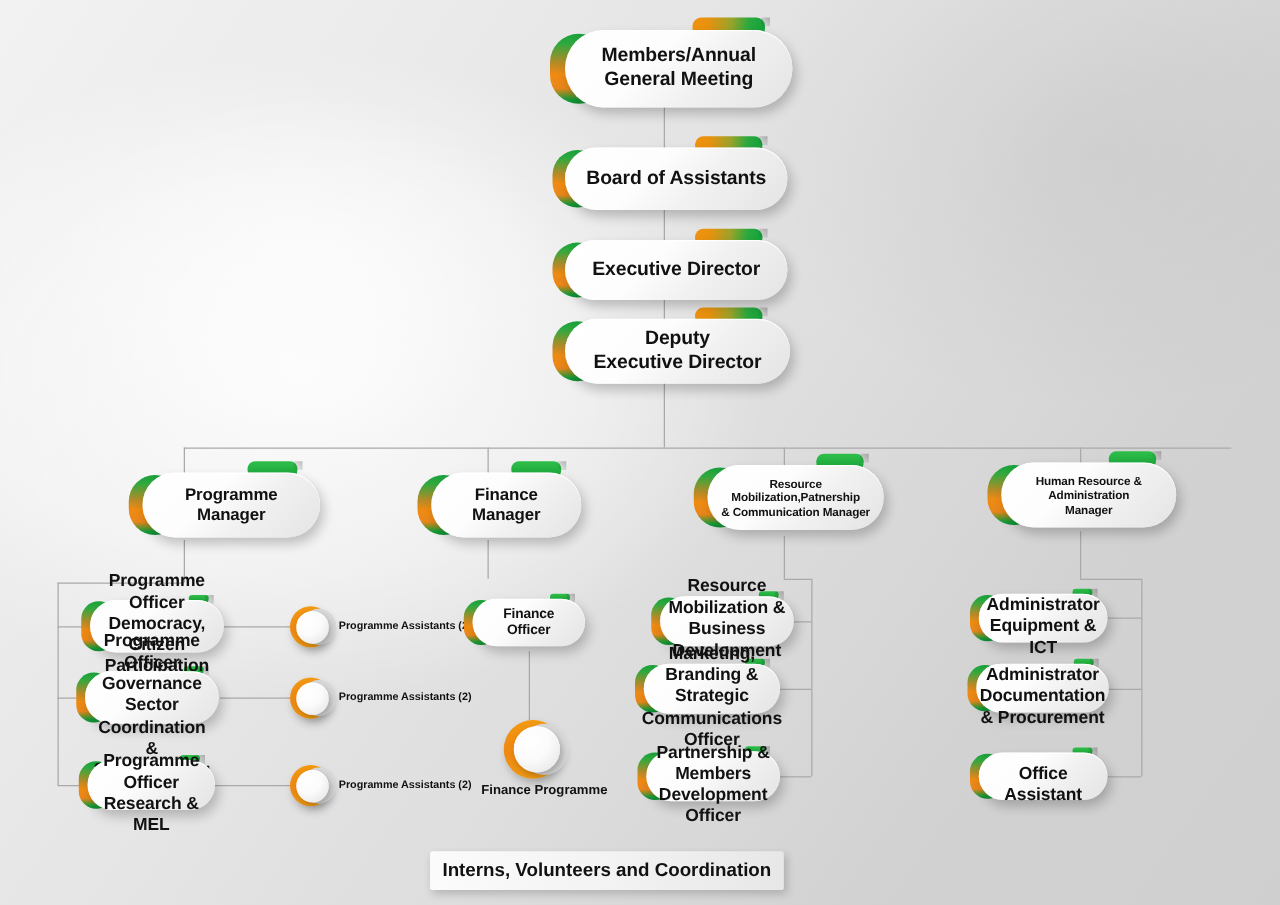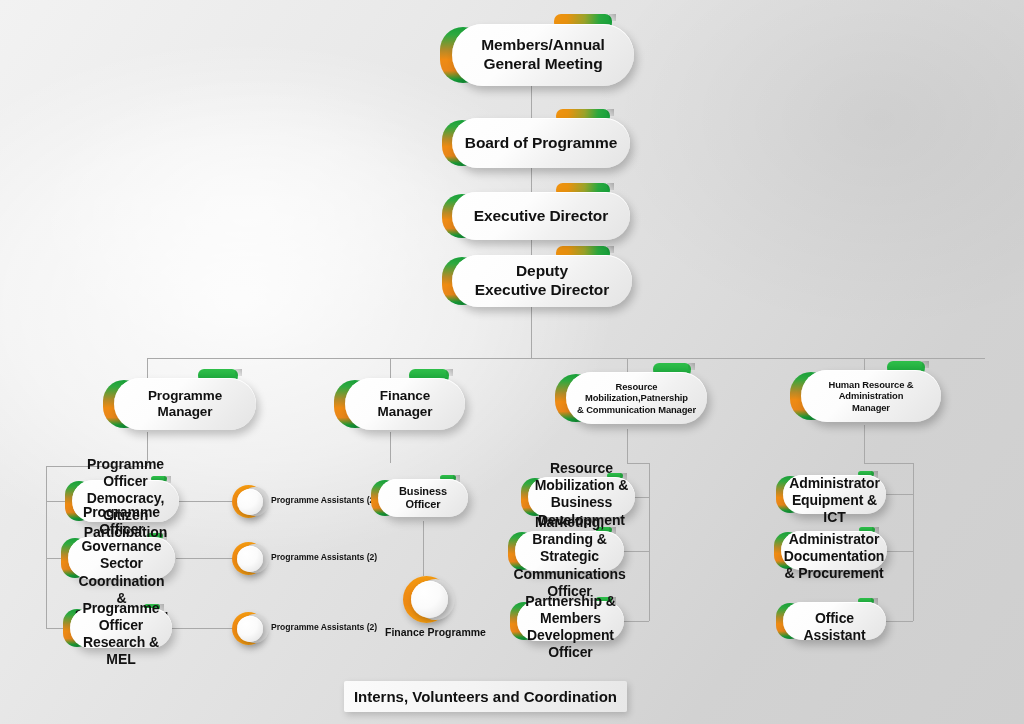--- a/index.html
+++ b/index.html
@@ -142,21 +142,21 @@
       <div class="lbl">Members/Annual<br>General Meeting</div>
     </div>
 </div>
 
 <div class="node t1" style="left:452px;top:118px;width:178px;height:50px;">
   <div class="arcL" style="left:-10px;top:2px;width:40px;height:46px;">
       <i style="position:absolute;left:11px;top:4px;right:-8px;bottom:4px;border-radius:999px;background:linear-gradient(135deg,#fff,#efefef);"></i>
     </div>
   <div class="tab mix" style="right:20px;top:-9px;width:54px;height:22px;"></div>
   <div class="pill">
-      <div class="lbl">Board of Programme</div>
+      <div class="lbl">Board of Assistants</div>
     </div>
 </div>
 
 <div class="node t1" style="left:452px;top:192px;width:178px;height:48px;">
   <div class="arcL" style="left:-10px;top:2px;width:40px;height:44px;">
       <i style="position:absolute;left:11px;top:4px;right:-8px;bottom:4px;border-radius:999px;background:linear-gradient(135deg,#fff,#efefef);"></i>
     </div>
   <div class="tab mix" style="right:20px;top:-9px;width:54px;height:22px;"></div>
   <div class="pill">
       <div class="lbl">Executive Director</div>
@@ -266,21 +266,21 @@
   <div class="disc" style="left:5px;top:4px;width:26px;height:26px;"></div>
   <div class="ctext" style="left:39px;top:10px;font-size:8.6px;">Programme Assistants (2)</div>
 </div>
 
 <div class="node t3b" style="left:378px;top:479px;width:90px;height:38px;">
   <div class="arcL" style="left:-7px;top:1px;width:28px;height:36px;">
       <i style="position:absolute;left:8px;top:3px;right:-6px;bottom:3px;border-radius:999px;background:linear-gradient(135deg,#fff,#efefef);"></i>
     </div>
   <div class="tab green" style="right:12px;top:-4px;width:16px;height:9px;"></div>
   <div class="pill">
-      <div class="lbl">Business Officer</div>
+      <div class="lbl">Finance Officer</div>
     </div>
 </div>
 
 <div class="circ" style="left:403px;top:576px;width:47px;height:47px;">
   <div class="ring">
       <i style="position:absolute;left:13px;top:3px;right:-5px;bottom:3px;border-radius:50%;background:#d9d9d9;"></i>
     </div>
   <div class="disc" style="left:8px;top:5px;width:37px;height:37px;"></div>
   <div class="ctext" style="left:-18px;top:50px;font-size:10.5px;">Finance Programme</div>
 </div>

